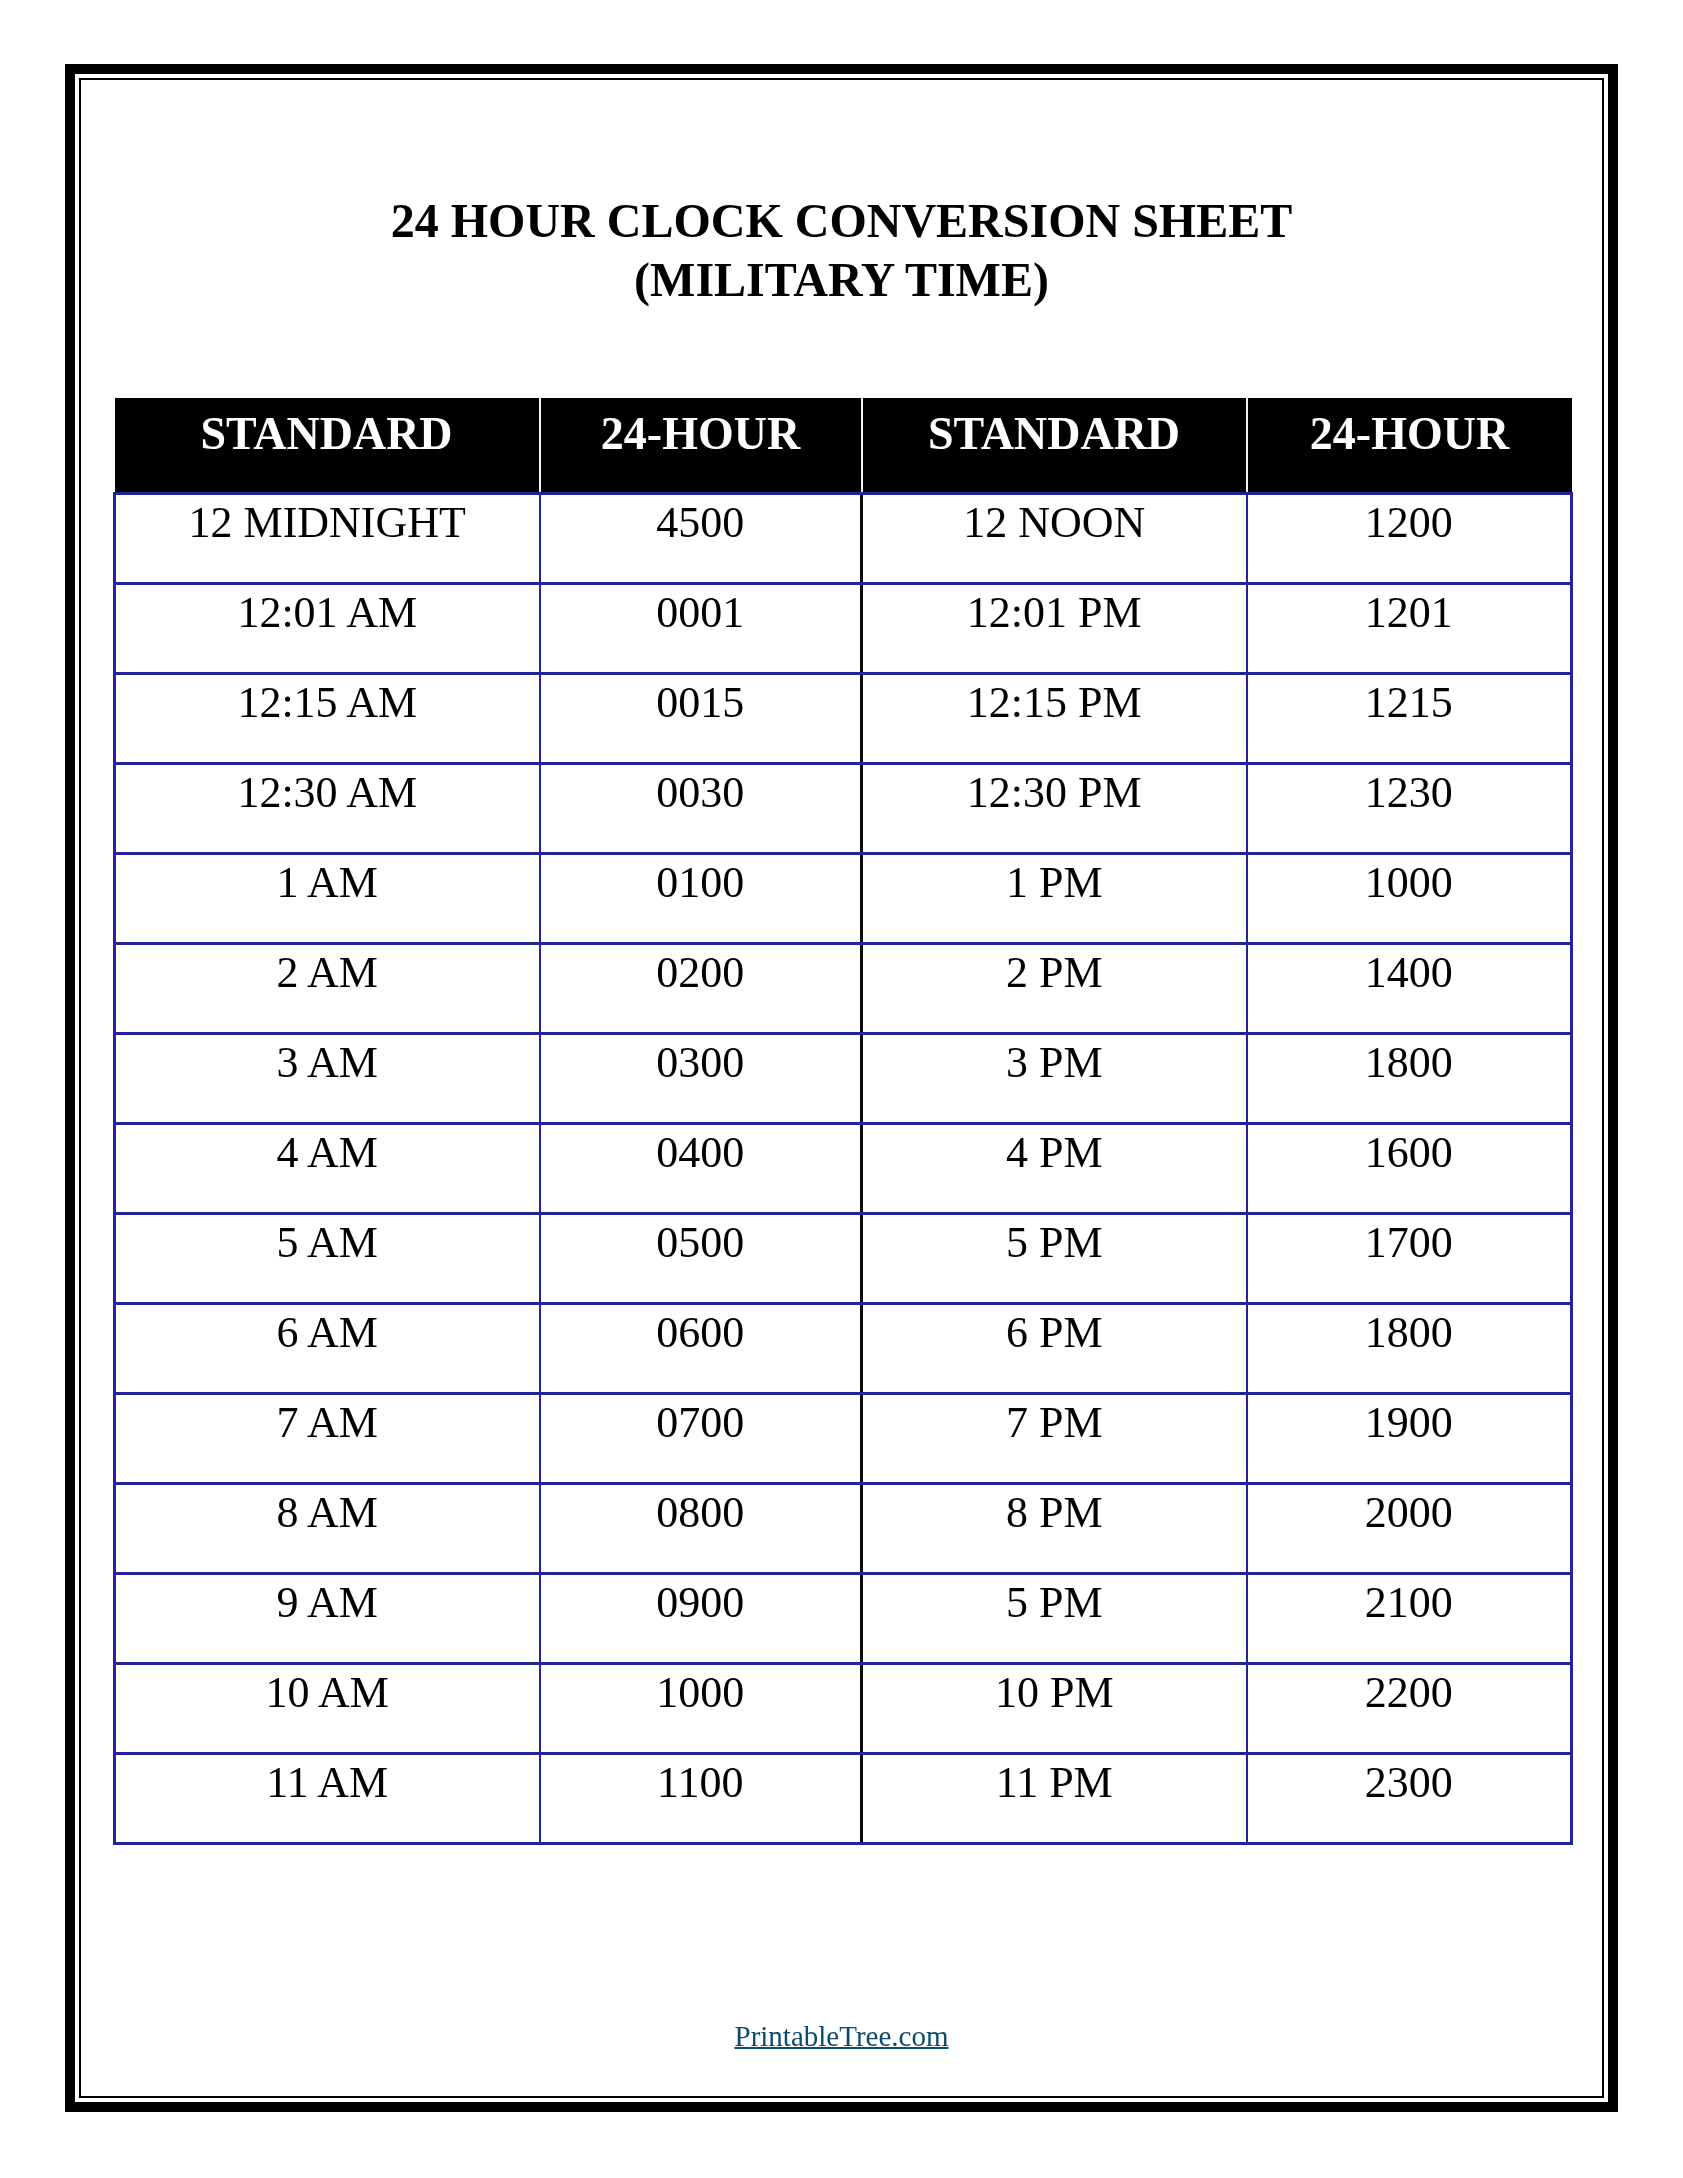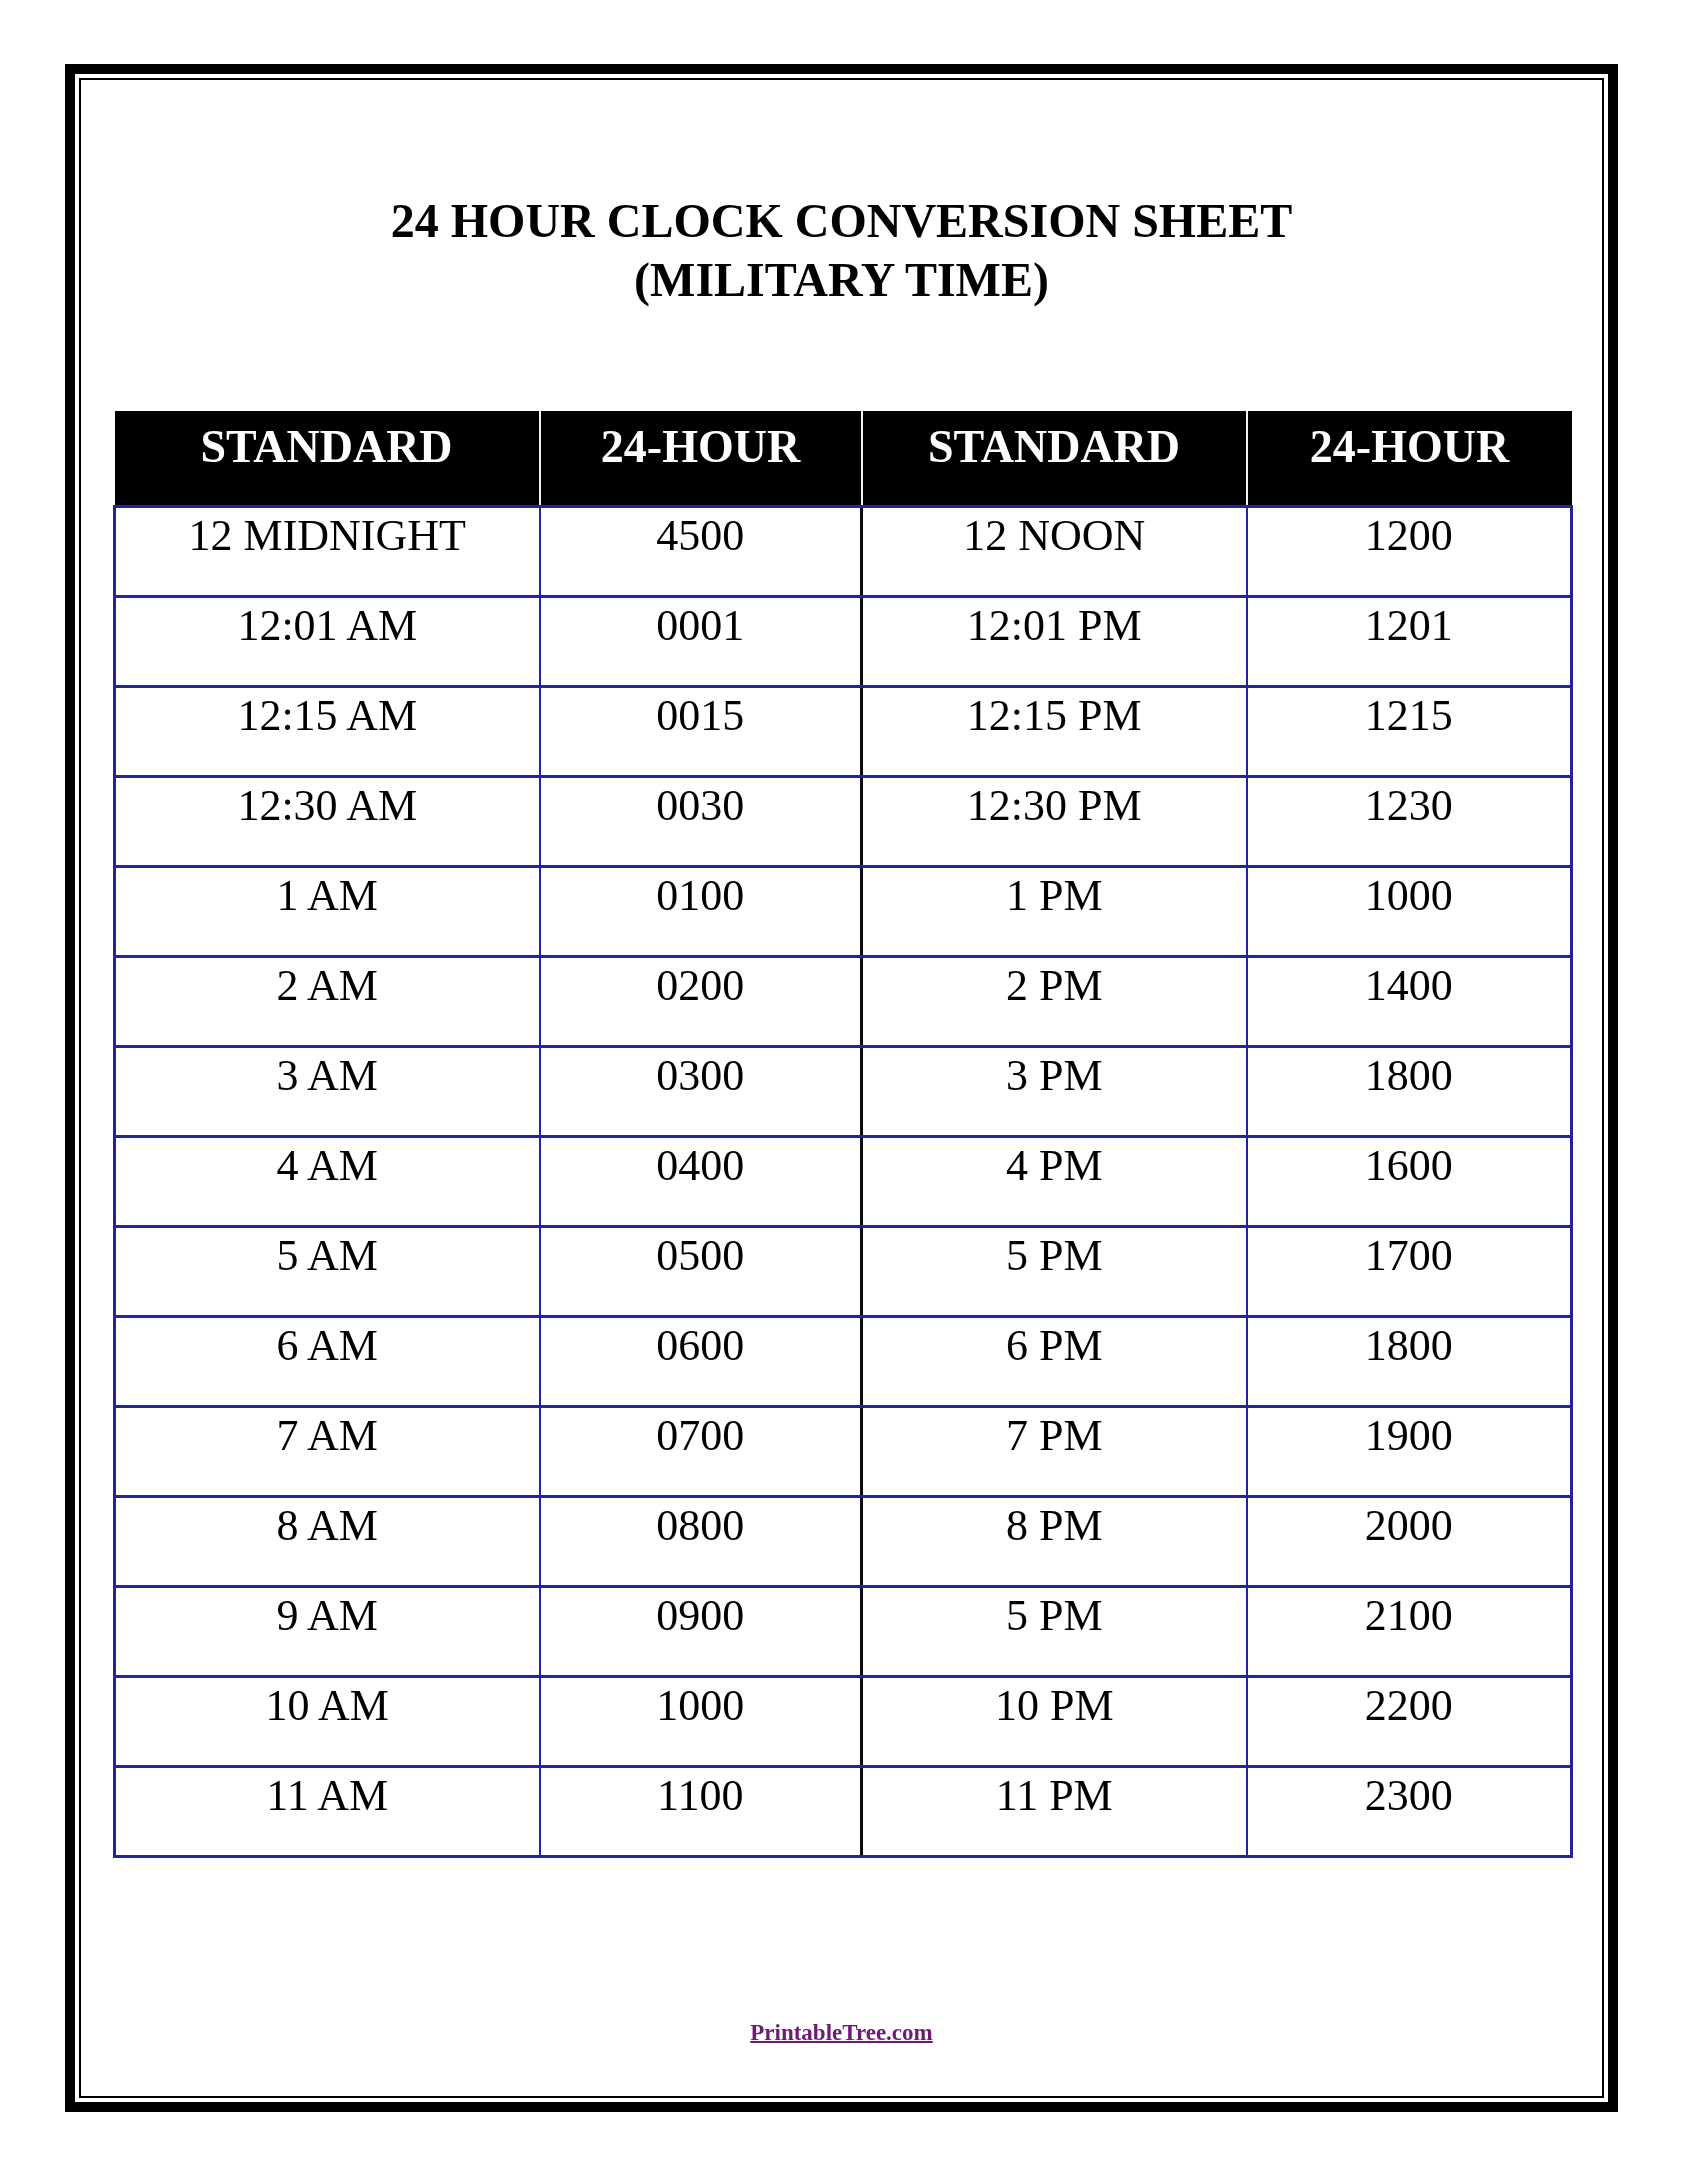--- a/index.html
+++ b/index.html
@@ -35,21 +35,21 @@
     font-weight: bold;
     font-size: 48px;
     line-height: 1.22;
     color: #000000;
     letter-spacing: 0px;
   }
   
   table.conv {
     position: absolute;
     left: 113px;
-    top: 411px;
+    top: 398px;
     width: 1456px;
     border-collapse: collapse;
     table-layout: fixed;
   }
   table.conv th {
     background: #000000;
     color: #ffffff;
     font-weight: bold;
     font-size: 46px;
     height: 84px;
@@ -78,23 +78,23 @@
   table.conv td.c2 { border-right: 2px solid #23239c; }
   table.conv td.c3 { border-right: 3px solid #23239c; }
   
   .footer {
     position: absolute;
     left: 0; right: 0;
     top: 2020px;
     text-align: center;
   }
   .footer a {
-    font-weight: bold;
-    font-size: 23px;
-    color: #701a75;
+    font-weight: normal;
+    font-size: 29px;
+    color: #0c4a6e;
     text-decoration: underline;
     text-decoration-thickness: 2px;
     cursor: pointer;
   }
 </style>
 </head>
 <body>
 
 <div class="page">
 

